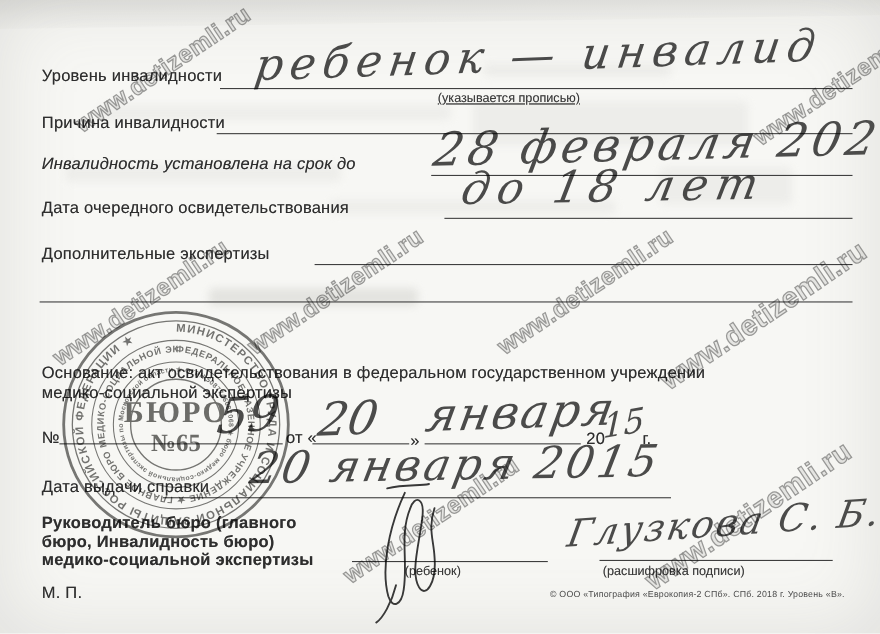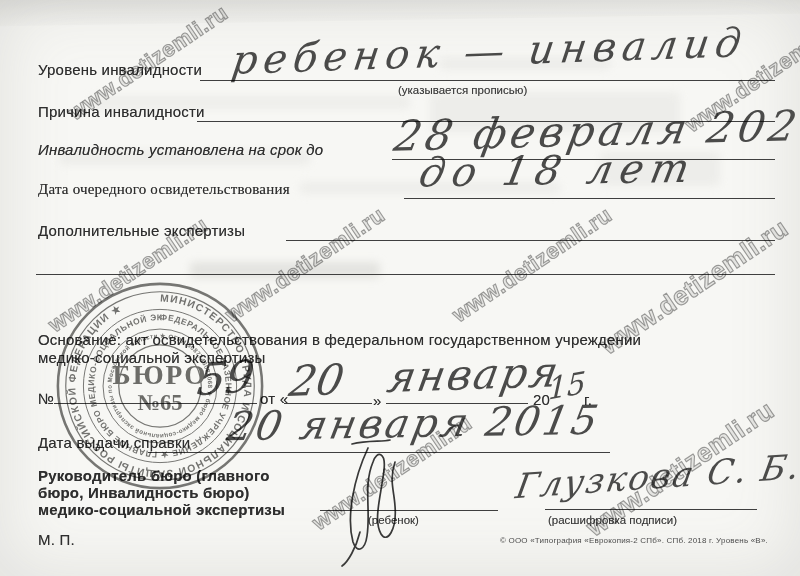--- a/index.html
+++ b/index.html
@@ -61,30 +61,30 @@
 <div class="abs wm" style="left:58px;top:312px;font-size:22px;">www.detizemli.ru</div>
 <div class="abs wm" style="left:235px;top:302px;font-size:22px;">www.detizemli.ru</div>
 <div class="abs wm" style="left:462px;top:302px;font-size:22px;">www.detizemli.ru</div>
 <div class="abs wm" style="left:612px;top:330px;font-size:26px;">www.detizemli.ru</div>
 <div class="abs wm" style="left:322px;top:510px;font-size:22px;">www.detizemli.ru</div>
 <div class="abs wm" style="left:598px;top:512px;font-size:26px;">www.detizemli.ru</div>
 
 <div class="abs label" style="left:38px;top:61px;">Уровень инвалидности</div>
 <div class="abs fline" style="left:200px;top:80px;width:575px;"></div>
 <div class="abs hw" style="left:232px;top:28px;font-size:40px;letter-spacing:6px;transform:rotate(-2deg) skewX(-10deg);">ребенок — инвалид</div>
-<div class="abs small-caption" style="left:398px;top:84px;">(указывается прописью)</div>
+<div class="abs small-caption" style="left:398px;top:84px;text-decoration:underline;">(указывается прописью)</div>
 
 <div class="abs label" style="left:38px;top:103px;">Причина инвалидности</div>
 <div class="abs fline" style="left:197px;top:121px;width:578px;"></div>
 
 <div class="abs label" style="left:38px;top:141px;font-style:italic;">Инвалидность установлена на срок до</div>
 <div class="abs fline" style="left:392px;top:159px;width:383px;"></div>
 <div class="abs hw" style="left:395px;top:106px;font-size:42px;letter-spacing:4px;transform:rotate(-1.5deg) skewX(-12deg);">28 февраля 2020</div>
 
-<div class="abs label" style="left:38px;top:181px;font-family:Liberation Serif, serif;">Дата очередного освидетельствования</div>
+<div class="abs label" style="left:38px;top:181px;">Дата очередного освидетельствования</div>
 <div class="abs fline" style="left:404px;top:198px;width:371px;"></div>
 <div class="abs hw" style="left:420px;top:147px;font-size:40px;letter-spacing:7px;transform:rotate(-1deg) skewX(-12deg);">до 18 лет</div>
 
 <div class="abs label" style="left:38px;top:222px;">Дополнительные экспертизы</div>
 <div class="abs fline" style="left:286px;top:240px;width:489px;"></div>
 <div class="abs fline" style="left:36px;top:274px;width:739px;"></div>
 
 <div class="abs label" style="left:38px;top:331px;">Основание: акт освидетельствования в федеральном государственном учреждении</div>
 <div class="abs label" style="left:38px;top:349px;">медико-социальной экспертизы</div>
 

